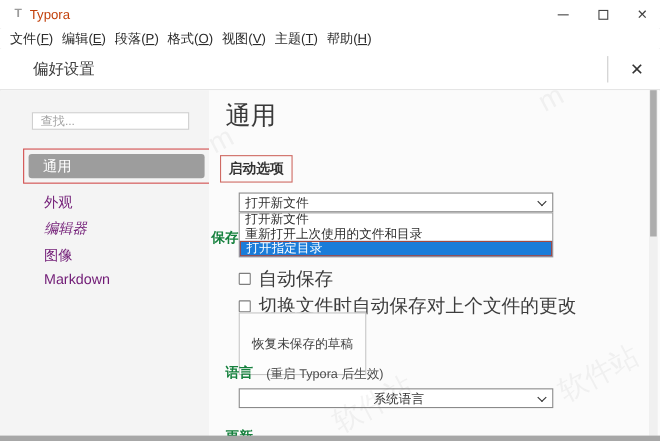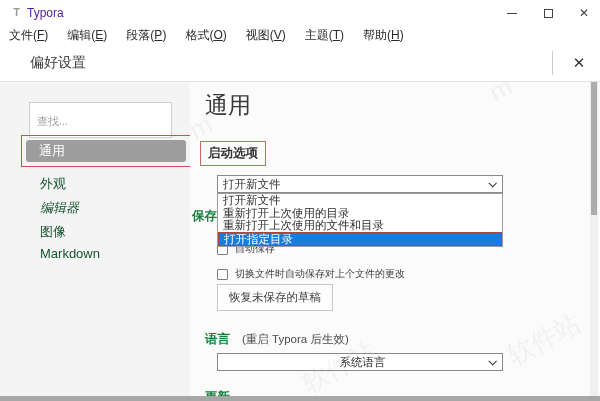--- a/index.html
+++ b/index.html
@@ -6,51 +6,51 @@
   html,body { width:600px; height:401px; }
   body { font-family:"Liberation Sans","DejaVu Sans",sans-serif; background:#fff; }
   #window {
     position:relative; width:600px; height:401px; background:#fff;
     box-shadow: inset 0 0 0 1px #cfcfcf; overflow:hidden;
   }
   
   #titlebar { position:absolute; left:0; top:0; width:600px; height:26px; background:#fff; }
   .app-icon { position:absolute; left:10px; top:6px; width:13px; height:13px;
     color:#9b9b9b; font-size:11px; font-weight:bold; text-align:center; line-height:13px; }
-  .app-title { position:absolute; left:27px; top:6px; font-size:12px; color:#4c1d95; }
+  .app-title { position:absolute; left:27px; top:6px; font-size:12px; color:#c2410c; }
   .win-btn { position:absolute; top:0; width:32px; height:26px; display:flex; align-items:center; justify-content:center; }
   #btn-min  { left:496px; } #btn-max  { left:532px; } #btn-close{ left:568px; }
   .min-glyph { width:10px; height:0; border-top:1px solid #444; display:block; }
   .max-glyph { width:9px; height:9px; border:1px solid #444; display:block; }
   .close-glyph { font-size:12px; color:#444; line-height:1; }
   
   #menubar { position:absolute; left:0; top:26px; width:600px; height:18px; display:flex;
-    align-items:flex-end; padding-left:6px; gap:13px; font-size:12px; color:#2b2b2b; background:#fff; }
+    align-items:flex-end; padding-left:6px; gap:2px; font-size:12px; color:#2b2b2b; background:#fff; }
   .menu-item { padding:0 3px; white-space:nowrap; }
   .menu-item u { text-decoration:underline; }
   
   #prefsheader { position:absolute; left:0; top:44px; width:600px; height:38px; background:#fff;
     border-bottom:1px solid #e3e3e3;text-decoration:underline; }
   .prefs-title { position:absolute; left:30px; top:10px; font-size:14px; color:#3d3d3d; }
   .header-divider { position:absolute; left:552px; top:7px; width:1px; height:24px; background:#ccc; }
   .prefs-close { position:absolute; left:566px; top:8px; width:26px; height:22px;
     font-size:15px; color:#333; display:flex; align-items:center; justify-content:center; }
   
   #bodyarea { position:absolute; left:0; top:82px; width:600px; height:315px; }
   #sidebar { position:absolute; left:0; top:0; width:190px; height:315px; background:#f4f4f4; }
   #main { position:absolute; left:190px; top:0; width:410px; height:315px; background:#fbfbfb; overflow:hidden; }
   
-  .search-box { position:absolute; left:29px; top:20px; width:143px; height:36px; background:#fff;
+  .search-box { position:absolute; left:29px; top:20px; width:143px; height:16px; background:#fff;
     border:1px solid #cfcfcf; font-size:11px; color:#444; padding:2px 0 0 7px; outline:none;
     font-family:"Liberation Sans","DejaVu Sans",sans-serif; }
   .search-box::placeholder { color:#a0a0a0; }
   .sel-annot { position:absolute; left:21px; top:53px; width:170px; height:32px; border:1px solid #d24d4d; }
   .sel-fill { margin:4px; height:22px; background:#9d9d9d; border-radius:3px;
     line-height:22px; padding-left:13px; color:#fff; font-size:13px; }
-  .side-item { position:absolute; left:40px; font-size:13px; color:#14532d;text-align:center; }
+  .side-item { position:absolute; left:40px; font-size:13px; color:#701a75;text-align:center; }
   #side-appearance { top:93px; } #side-editor { top:117px;font-style:italic; } #side-image { top:141px; } #side-markdown { top:164px; }
   
   .page-heading { position:absolute; left:15px; top:8px; font-size:23px; font-weight:normal; color:#3a3a3a; }
   .annot-box { position:absolute; left:10px; top:59px; border:1px solid #cf6a63; padding:3px 7px;
     font-size:12.5px; font-weight:bold; color:#333; background:transparent; }
   .section-label { font-size:12.5px; font-weight:bold; color:#15803d; }
   #label-save { position:absolute; left:2px; top:126px; z-index:1; }
   .select { position:absolute; width:286px; height:18px; background:#fff; border:1px solid #8a8a8a;
     display:flex; align-items:center; padding-left:5px; font-size:11.5px; color:#333; }
   #select-startup { left:27px; top:93px; z-index:2; }
@@ -59,25 +59,25 @@
     border-right:1.4px solid #333; border-bottom:1.4px solid #333; transform:rotate(45deg) translateY(-1px); }
   .droplist { position:absolute; left:27px; top:111px; width:286px; background:#fff;
     border:1px solid #9c9c9c; z-index:6; }
   .drop-item { height:12.5px; line-height:12.5px; padding-left:5px; font-size:11.5px; color:#2e2e2e;
     white-space:nowrap; overflow:hidden; }
   .drop-item-highlight { height:14px; line-height:12px; padding-left:5px; font-size:11.5px; color:#fff;
     background:#1a7cd9; border:1px solid #a8473c; white-space:nowrap; overflow:hidden; }
   .cb-row { position:absolute; left:27px; display:flex; align-items:center; gap:7px; }
   #cb-row-1 { top:160px; } #cb-row-2 { top:185px; }
   .checkbox { width:11px; height:11px; border:1px solid #7e7e7e; background:#fff; border-radius:1px; flex:0 0 auto; }
-  .cb-label { font-size:10px; color:#3d3d3d; white-space:nowrap; }
-  .draft-btn { position:absolute; left:27px; top:202px; padding:5px 11px; background:#fdfdfd;
+  .cb-label { font-size:17px; color:#3d3d3d; white-space:nowrap; }
+  .draft-btn { position:absolute; left:27px; top:202px; padding:20px 11px; background:#fdfdfd;
     border:1px solid #c6c6c6; font-size:11.5px; color:#3d3d3d;
     font-family:"Liberation Sans","DejaVu Sans",sans-serif; }
-  .lang-row { position:absolute; left:15px; top:249px; display:flex; align-items:center; gap:12px; }
+  .lang-row { position:absolute; left:15px; top:249px; display:flex; align-items:flex-end; gap:12px; }
   .lang-note { font-size:11.5px; color:#4c4c4c; }
   #label-update { position:absolute; left:15px; top:307px; }
   
   #scrollbar { position:absolute; left:590px; top:0; width:8px; height:315px; background:#f0f0f0; }
   #scroll-thumb { position:absolute; left:1px; top:0; width:6px; height:133px; background:#acacac; }
   
   #bottombar { position:absolute; left:0; top:396px; width:600px; height:5px; background:#a7a7a7; z-index:20; }
   
   .wm { position:absolute; color:#777; opacity:0.08; font-size:26px; transform:rotate(-28deg); z-index:8; pointer-events:none; }
 </style>
@@ -141,21 +141,20 @@
         <span>启动选项</span>
       </div>
 
       <div class="select" id="select-startup">
         <span>打开新文件</span>
         <span class="chevron"></span>
       </div>
 
       <div class="droplist">
         <div class="drop-item">打开新文件</div>
-        <div class="drop-item">重新打开上次使用的目录</div>
         <div class="drop-item">重新打开上次使用的文件和目录</div>
         <div class="drop-item-highlight">打开指定目录</div>
       </div>
 
       <div class="section-label" id="label-save">保存</div>
 
       <div class="cb-row" id="cb-row-1">
         <span class="checkbox"></span>
         <span class="cb-label">自动保存</span>
       </div>

